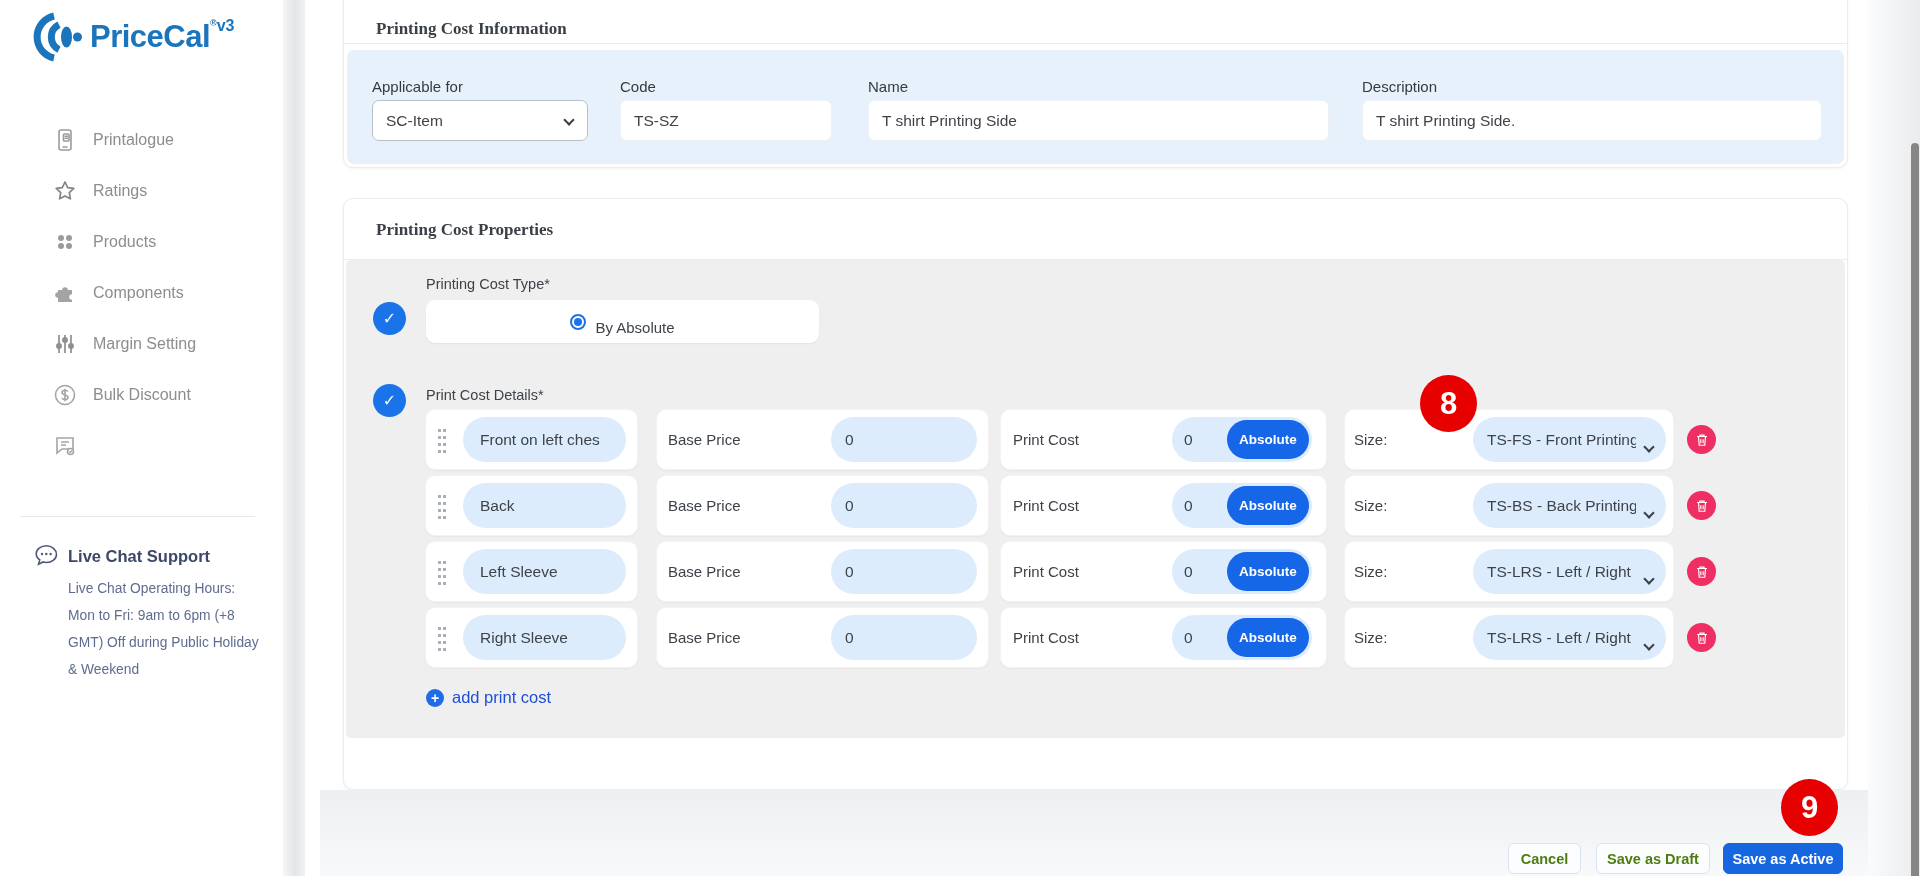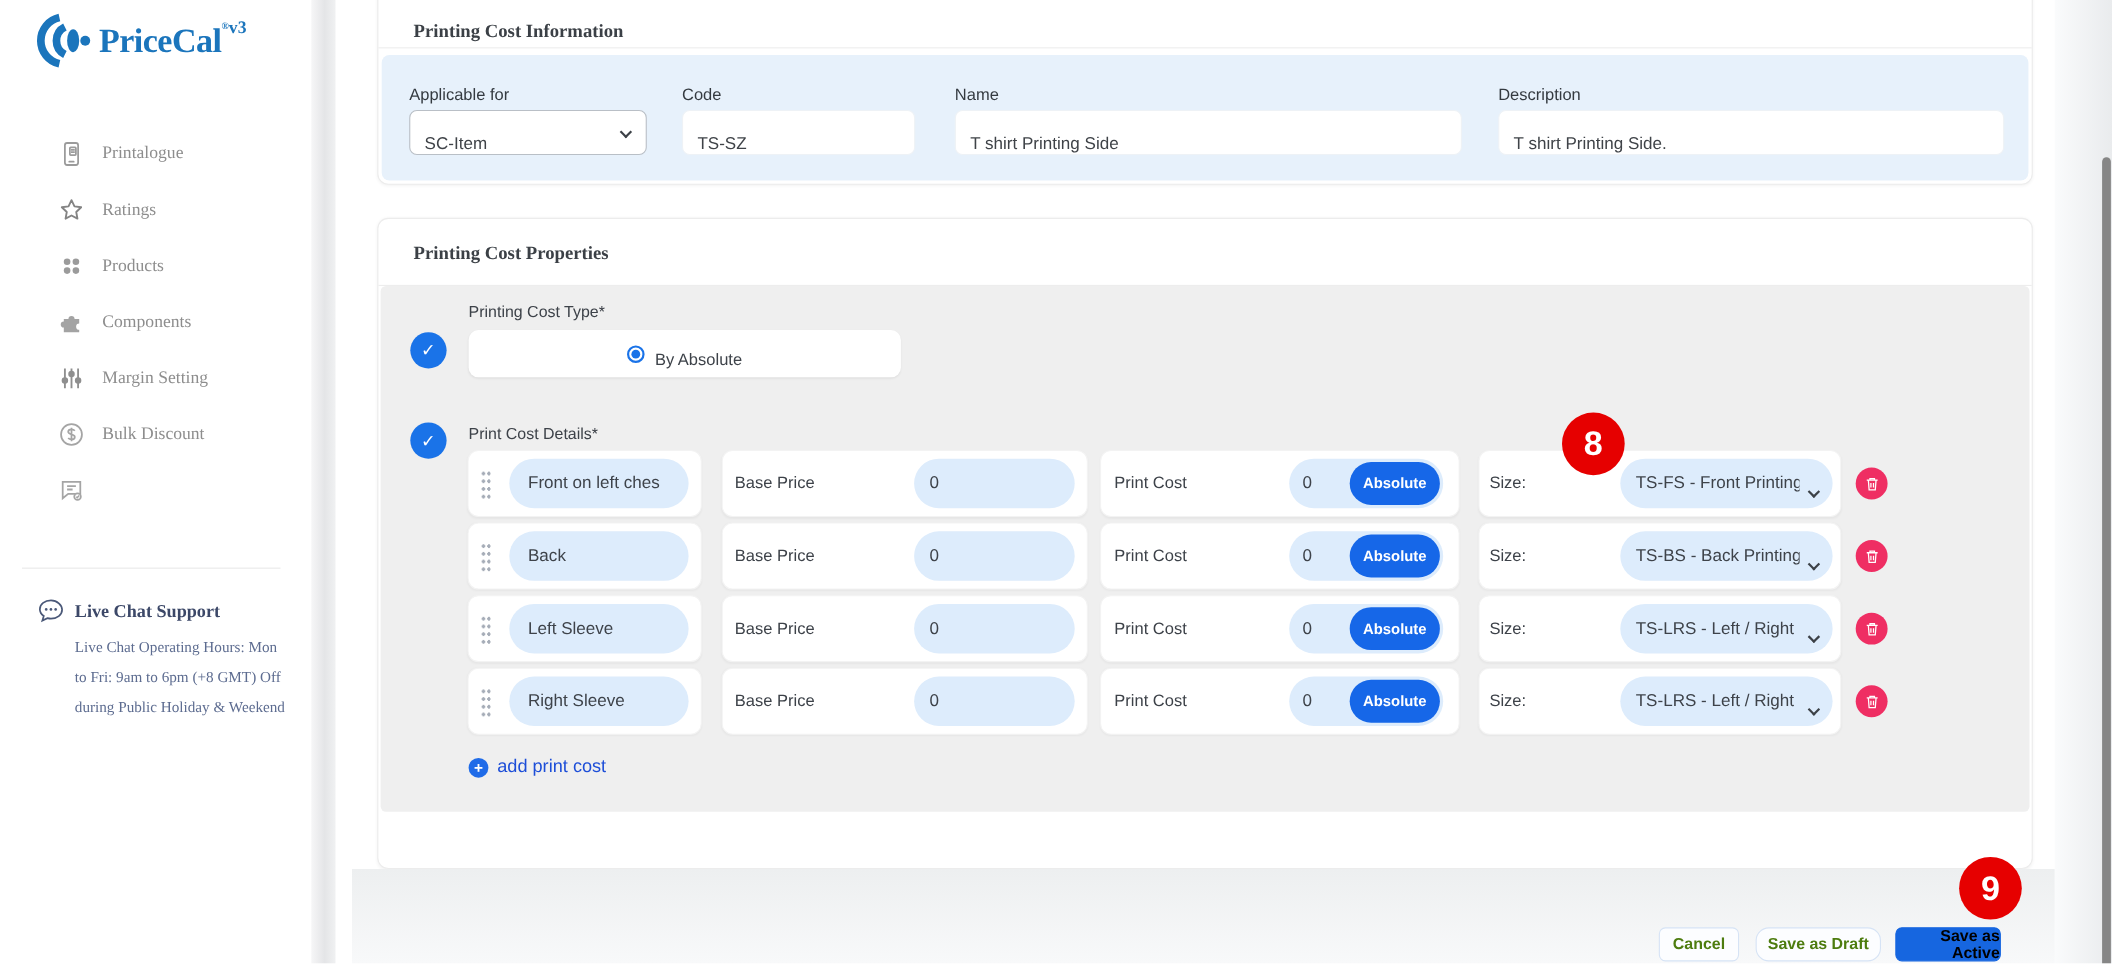--- a/index.html
+++ b/index.html
@@ -4,21 +4,21 @@
 <style>
   * { margin:0; padding:0; box-sizing:border-box; }
   html,body { width:1920px; height:876px; overflow:hidden; background:#fff;
     font-family:"Liberation Sans","DejaVu Sans",sans-serif; }
   #app { position:relative; width:1920px; height:876px; background:#fff; }
 
   
   .black-notch { position:absolute; left:3px; top:1px; width:7px; height:22px; background:#101010; }
 
   
-  .sidebar { position:absolute; left:0; top:0; width:283px; height:876px; background:#fff;font-family:Liberation Serif, serif; }
+  .sidebar { position:absolute; left:0; top:0; width:283px; height:876px; background:#fff; }
   .logo { position:absolute; left:28px; top:10px; display:flex; align-items:flex-start; }
   .logo-text { font-size:31px; font-weight:700; color:#1b75bc; letter-spacing:-0.5px; line-height:54px; margin-left:6px; }
   .logo-sup { display:flex; align-items:flex-start; margin-top:7px; color:#1b75bc; }
   .logo-sup .reg { font-size:9px; font-weight:700; margin-top:1px; }
   .logo-sup .v3 { font-size:16px; font-weight:700; }
 
   .nav { position:absolute; left:53px; top:128px; display:flex; flex-direction:column; gap:17px; }
   .nav-item { display:flex; align-items:flex-start; gap:16px; height:34px; cursor:pointer; }
   .nav-icon { width:24px; height:24px; display:flex; align-items:center; justify-content:center; flex:0 0 24px; }
   .nav-label { font-size:16px; color:#8d8d8d; line-height:24px; }
@@ -51,21 +51,21 @@
   .divider2 { position:absolute; left:344px; top:259px; width:1503px; height:1px; background:#ededed; }
 
   .blue-panel { position:absolute; left:347px; top:50px; width:1497px; height:114px;
     background:#e7f1fb; border-radius:7px; }
   .gray-panel { position:absolute; left:346px; top:260px; width:1499px; height:478px;
     background:#efefef; border-radius:5px; }
 
   
   .field-label { position:absolute; top:78px; font-size:15px; font-weight:500; color:#343a40; }
   .field-box { position:absolute; top:100px; height:41px; background:#fff; border-radius:7px;
-    display:flex; align-items:flex-end; padding-left:13px; font-size:15.5px; color:#3f4348; }
+    display:flex; align-items:center; padding-left:13px; font-size:15.5px; color:#3f4348; }
   .select-box { border:1px solid #b9bfc6; }
   .plain-box  { border:1px solid #eef2f6; }
   .chev { width:8px; height:8px; border-right:2px solid #3c4147; border-bottom:2px solid #3c4147;
     transform:rotate(45deg); display:inline-block; }
   .field-chev { position:absolute; right:14px; top:15px; }
 
   
   .check-circle { position:absolute; width:33px; height:33px; border-radius:50%; background:#1a73e8;
     color:#fff; display:flex; align-items:center; justify-content:center; font-size:16px; font-weight:700; }
   .chk1 { left:373px; top:302px; }
@@ -130,22 +130,22 @@
   .add-text { font-size:16.5px; color:#1d4ed8; }
 
   
   .footer-bg { position:absolute; left:320px; top:790px; width:1548px; height:86px;
     background:linear-gradient(#edeff0,#f8f9fa); }
   .btn { position:absolute; top:843px; height:31px; border-radius:6px; font-family:inherit;
     font-size:14.5px; font-weight:600; cursor:pointer; display:flex; align-items:center;
     justify-content:center; }
   .btn-light { background:#fcfdff; border:1px solid #d6e3f5; color:#4d7c0f; }
   .btn-cancel { left:1508px; width:73px; }
-  .btn-draft { left:1596px; width:114px;border-radius:12px; }
-  .btn-active { left:1723px; width:96px; background:#1666e0; border:1px solid #1666e0; color:#000000;text-align:right; }
+  .btn-draft { left:1596px; width:114px; }
+  .btn-active { left:1723px; width:120px; background:#1666e0; border:1px solid #1666e0; color:#ffffff; }
 
   svg.icon { display:block; }
 </style>
 </head>
 <body>
 
 <div id="app">
 
   <div class="black-notch"></div>
 

